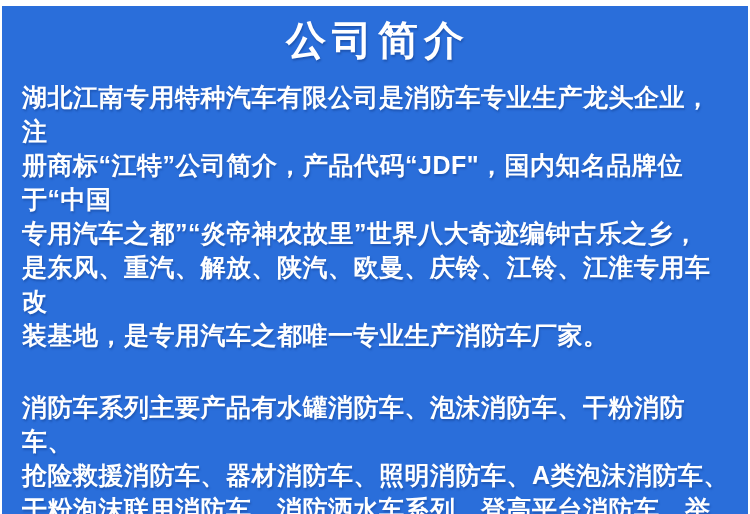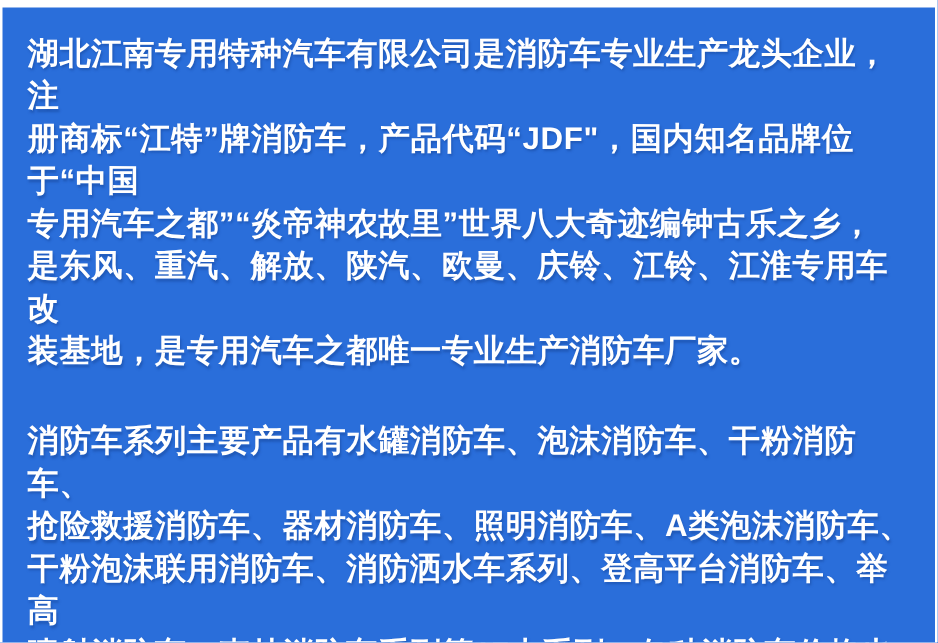--- a/index.html
+++ b/index.html
@@ -57,22 +57,23 @@
   }
   .para-2 {
     margin-top: 38px;
   }
 </style>
 </head>
 <body>
 
 <div class="page">
   <div class="panel">
+    <h1 class="title">公司简介</h1>
     <p class="para para-1">湖北江南专用特种汽车有限公司是消防车专业生产龙头企业，注
-册商标“江特”牌消防车，产品代码“JDF"，国内知名品牌位
+册商标“江特”公司简介，产品代码“JDF"，国内知名品牌位
 于“中国
 专用汽车之都”“炎帝神农故里”世界八大奇迹编钟古乐之乡，
 是东风、重汽、解放、陕汽、欧曼、庆铃、江铃、江淮专用车改
 装基地，是专用汽车之都唯一专业生产消防车厂家。</p>
     <p class="para para-2">消防车系列主要产品有水罐消防车、泡沫消防车、干粉消防车、
 抢险救援消防车、器材消防车、照明消防车、A类泡沫消防车、
 干粉泡沫联用消防车、消防洒水车系列、登高平台消防车、举高
 喷射消防车、森林消防车系列等17大系列，各种消防车价格也有
 详细列举。</p>
   </div>

